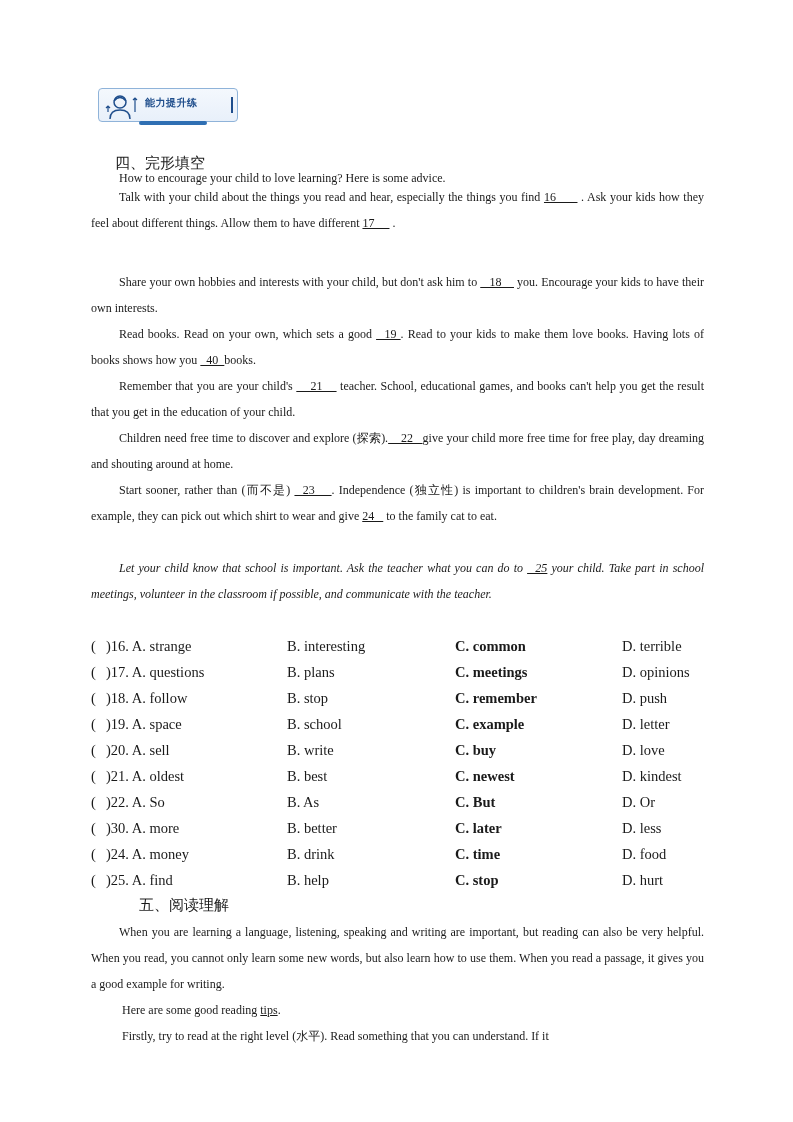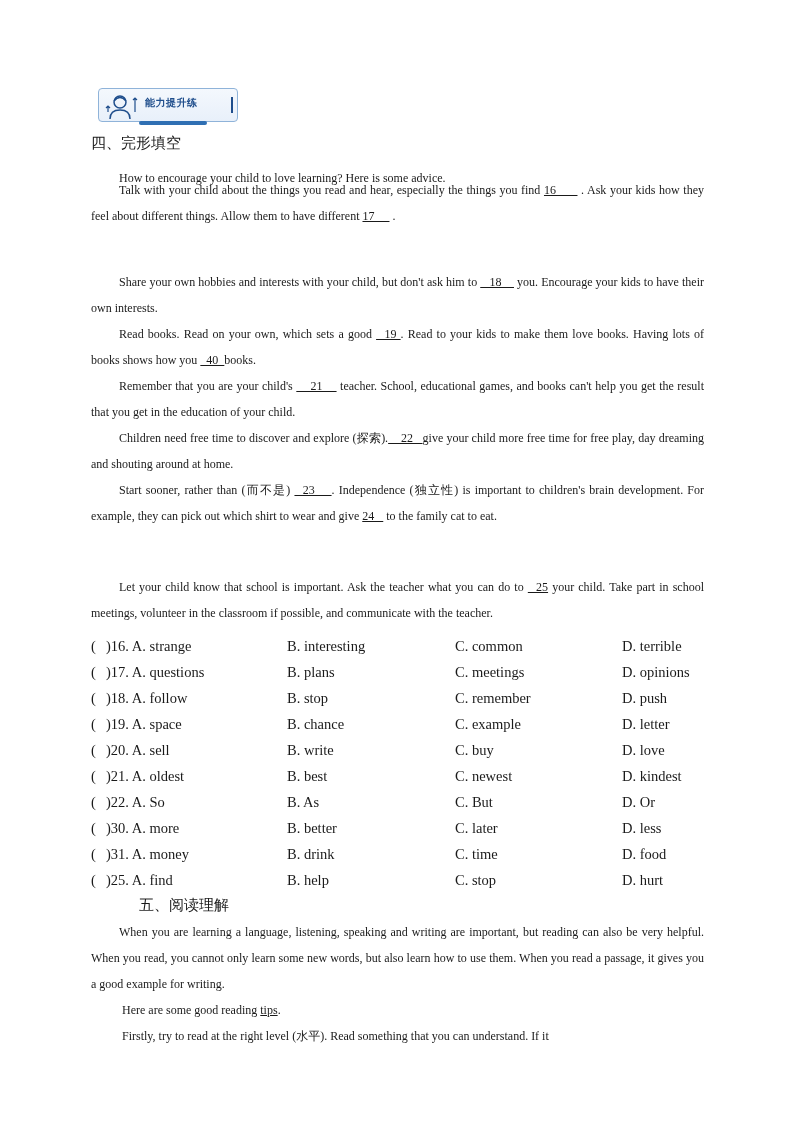--- a/index.html
+++ b/index.html
@@ -38,46 +38,46 @@
     .para .indent { display: inline-block; width: 28px; }
     .blank { text-decoration: underline; white-space: pre; }
     .opt-row {
       position: absolute; left: 91px; width: 620px; height: 26px;
       font-size: 14.5px; line-height: 26px;
     }
     .opt-row span { position: absolute; top: 0; white-space: nowrap; }
     .c-paren { left: 0; }
     .c-a { left: 15px; font-family: Liberation Serif, serif; }
     .c-b { left: 196px; }
-    .c-c { left: 364px; }
+    .c-c { left: 364px; font-weight: bold; }
     .c-d { left: 531px; }
   </style>
 </head>
 <body>
 
 <div class="badge">
   <svg class="icon" viewBox="0 0 36 28">
     <circle cx="15" cy="10" r="6" fill="none" stroke="#1f4e8c" stroke-width="1.5"></circle>
     <path d="M9 9 Q15 2 21 9" fill="none" stroke="#1f4e8c" stroke-width="1.5"></path>
     <path d="M5 27 Q5 18 15 18 Q25 18 25 27" fill="none" stroke="#1f4e8c" stroke-width="1.5"></path>
     <path d="M3 20 L3 14 M1 16 L3 14 L5 16" stroke="#1f4e8c" stroke-width="1.2" fill="none"></path>
     <path d="M30 20 L30 6 M28 8 L30 6 L32 8" stroke="#1f4e8c" stroke-width="1.2" fill="none"></path>
   </svg>
   <span class="label">能力提升练</span>
   <span class="rbar"></span>
   <span class="bar"></span>
 </div>
 
-<div class="section-title" style="top:134px;">四、完形填空</div>
+<div class="section-title" style="top:154px;margin-left:24px;">四、完形填空</div>
 
 <div class="para" style="top:165px;">
   <span class="indent"></span><span>How to encourage your child to love learning? Here is some advice.</span>
 </div>
 
-<div class="para" style="top:177px;">
+<div class="para" style="top:184px;">
   <span class="indent"></span><span>Talk with your child about the things you read and hear, especially the things you find </span><span class="blank">16      </span><span> . Ask your kids how they feel about different things. Allow them to have different </span><span class="blank">17     </span><span> .</span>
 </div>
 
 <div class="para" style="top:269px;">
   <span class="indent"></span><span>Share your own hobbies and interests with your child, but don't ask him to </span><span class="blank">   18    </span><span> you. Encourage your kids to have their own interests.</span>
 </div>
 
 <div class="para" style="top:321px;">
   <span class="indent"></span><span>Read books. Read on your own, which sets a good </span><span class="blank">  19 </span><span>. Read to your kids to make them love books. Having lots of books shows how you </span><span class="blank">  40  </span><span>books.</span>
 </div>
@@ -87,21 +87,21 @@
 </div>
 
 <div class="para" style="top:425px;">
   <span class="indent"></span><span>Children need free time to discover and explore (探索).</span><span class="blank">    22   </span><span>give your child more free time for free play, day dreaming and shouting around at home.</span>
 </div>
 
 <div class="para" style="top:477px;">
   <span class="indent"></span><span>Start sooner, rather than (而不是) </span><span class="blank">  23    </span><span>. Independence (独立性) is important to children's brain development. For example, they can pick out which shirt to wear and give </span><span class="blank">24   </span><span> to the family cat to eat.</span>
 </div>
 
-<div class="para" style="top:574px;">
+<div class="para" style="top:555px;font-style:italic;">
   <span class="indent"></span><span>Let your child know that school is important. Ask the teacher what you can do to </span><span class="blank">  25</span><span> your child. Take part in school meetings, volunteer in the classroom if possible, and communicate with the teacher.</span>
 </div>
 
 <div class="opt-row" style="top:633px;">
   <span class="c-paren">(</span>
   <span class="c-a">)16. A. strange</span>
   <span class="c-b">B. interesting</span>
   <span class="c-c">C. common</span>
   <span class="c-d">D. terrible</span>
 </div>
@@ -115,21 +115,21 @@
 <div class="opt-row" style="top:685px;">
   <span class="c-paren">(</span>
   <span class="c-a">)18. A. follow</span>
   <span class="c-b">B. stop</span>
   <span class="c-c">C. remember</span>
   <span class="c-d">D. push</span>
 </div>
 <div class="opt-row" style="top:711px;">
   <span class="c-paren">(</span>
   <span class="c-a">)19. A. space</span>
-  <span class="c-b">B. chance</span>
+  <span class="c-b">B. school</span>
   <span class="c-c">C. example</span>
   <span class="c-d">D. letter</span>
 </div>
 <div class="opt-row" style="top:737px;">
   <span class="c-paren">(</span>
   <span class="c-a">)20. A. sell</span>
   <span class="c-b">B. write</span>
   <span class="c-c">C. buy</span>
   <span class="c-d">D. love</span>
 </div>
@@ -149,21 +149,21 @@
 </div>
 <div class="opt-row" style="top:815px;">
   <span class="c-paren">(</span>
   <span class="c-a">)30. A. more</span>
   <span class="c-b">B. better</span>
   <span class="c-c">C. later</span>
   <span class="c-d">D. less</span>
 </div>
 <div class="opt-row" style="top:841px;">
   <span class="c-paren">(</span>
-  <span class="c-a">)31. A. money</span>
+  <span class="c-a">)24. A. money</span>
   <span class="c-b">B. drink</span>
   <span class="c-c">C. time</span>
   <span class="c-d">D. food</span>
 </div>
 <div class="opt-row" style="top:867px;">
   <span class="c-paren">(</span>
   <span class="c-a">)25. A. find</span>
   <span class="c-b">B. help</span>
   <span class="c-c">C. stop</span>
   <span class="c-d">D. hurt</span>

